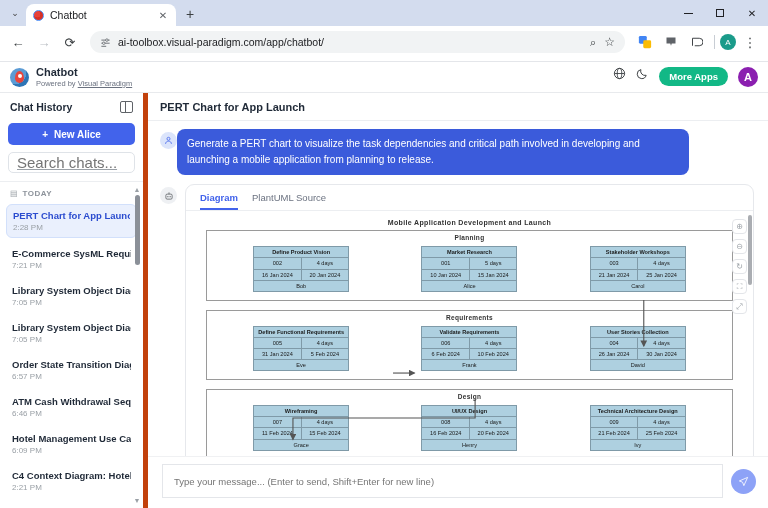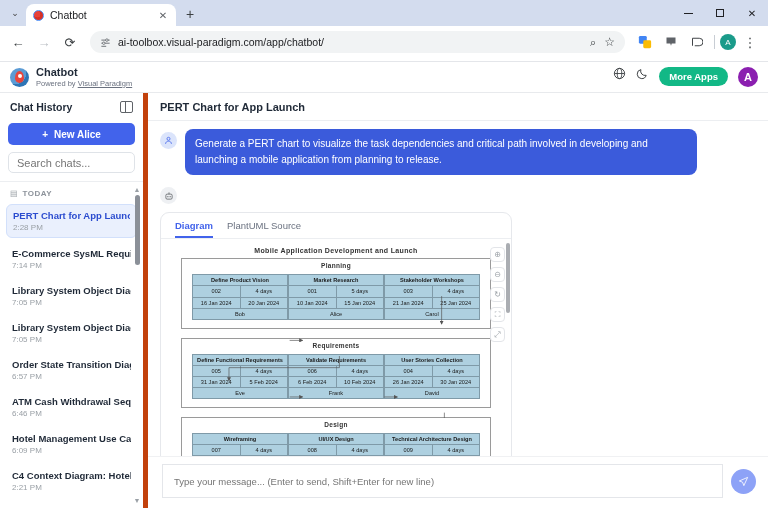--- a/index.html
+++ b/index.html
@@ -120,21 +120,21 @@
   .sb-collapse:after{ content:""; position:absolute; left:4px; top:0; bottom:0; width:1.4px; background:#5f6368; }
 
   .newchat {
     margin:2px 8px 7px; height:22px; border-radius:5px; background:#4263eb; color:#fff;
     font-size:10px; font-weight:bold; display:flex; align-items:center; justify-content:center;
     gap:6px; border:none;
   }
   .search-wrap { padding:0 8px 8px; }
   .search-input {
     width:100%; height:21px; border:1px solid #dfe3e8; border-radius:5px;
-    font-size:11px; padding:0 8px; color:#9aa0a6; font-family:inherit; background:#fff;
+    font-size:15px; padding:0 8px; color:#9aa0a6; font-family:inherit; background:#fff;text-decoration:underline;
   }
   .sb-scroll { flex:1; overflow:hidden; position:relative; border-top:1px solid #eceef1; }
   .sb-list { padding:5px 6px 0; }
   .today-row { display:flex; align-items:center; gap:5px; padding:2px 4px 6px; }
   .cal-ic { font-size:8px; color:#9aa0a6; }
   .today-lbl { font-size:8px; letter-spacing:.5px; color:#8d939b; font-weight:bold; }
   .chat-item { padding:5px 6px; border-radius:6px; margin-bottom:5px; }
   .chat-item.active { background:#eaf0fd; border:1px solid #d2e0fb; }
   .chat-title { font-size:9.5px; font-weight:bold; color:#1f2937; white-space:nowrap; overflow:hidden; }
   .chat-item.active .chat-title { color:#2b4ccf; }
@@ -150,31 +150,31 @@
   
   .main { flex:1; display:flex; flex-direction:column; min-width:0; background:#fff; }
   .main-head {
     height:28px; flex:0 0 28px; display:flex; align-items:center; padding:0 12px;
     border-bottom:1px solid #eceef1;
   }
   .main-title { font-size:11px; font-weight:bold; color:#1f2937; }
 
   .chat-scroll { flex:1; position:relative; overflow:hidden; padding:8px 14px 0 8px; min-height:0; }
 
-  .msg-row { display:flex; gap:8px; align-items:flex-start; padding-left:4px; }
+  .msg-row { display:flex; gap:0; align-items:flex-start; padding-left:4px; }
   .av-user {
     width:17px; height:17px; border-radius:50%; background:#dbe4fb; color:#4263eb;
     font-size:9px; display:flex; align-items:center; justify-content:center; flex:0 0 17px; margin-top:3px;
   }
   .bubble {
     background:#3b5bdb; color:#fff; border-radius:8px; padding:7px 10px;
     font-size:10px; line-height:1.62; max-width:512px;
   }
 
-  .assistant-row { display:flex; gap:8px; align-items:flex-start; margin-top:9px; padding-left:4px;flex-direction:column; }
+  .assistant-row { display:flex; gap:8px; align-items:flex-start; margin-top:9px; padding-left:4px; }
   .av-bot {
     width:17px; height:17px; border-radius:50%; background:#eef0f3; color:#5f6368;
     font-size:9px; display:flex; align-items:center; justify-content:center; flex:0 0 17px; margin-top:3px;
   }
   .card {
     flex:1; border:1px solid #e6e8ec; border-radius:9px; background:#fff; overflow:hidden;
     min-width:0;
   }
   .card-tabs { display:flex; gap:14px; padding:7px 14px 0; border-bottom:1px solid #eceef1; }
   .ctab { font-size:9.5px; color:#6b7280; padding-bottom:5px; }
@@ -343,21 +343,21 @@
             <div class="today-row">
               <span class="cal-ic">▤</span>
               <span class="today-lbl">TODAY</span>
             </div>
           <div class="chat-item active">
                 <div class="chat-title">PERT Chart for App Launch</div>
                 <div class="chat-time">2:28 PM</div>
               </div>
               <div class="chat-item">
                 <div class="chat-title">E-Commerce SysML Require...</div>
-                <div class="chat-time">7:14 PM</div>
+                <div class="chat-time">7:21 PM</div>
               </div>
               <div class="chat-item">
                 <div class="chat-title">Library System Object Diagr...</div>
                 <div class="chat-time">7:05 PM</div>
               </div>
               <div class="chat-item">
                 <div class="chat-title">Library System Object Diagr...</div>
                 <div class="chat-time">7:05 PM</div>
               </div>
               <div class="chat-item">

